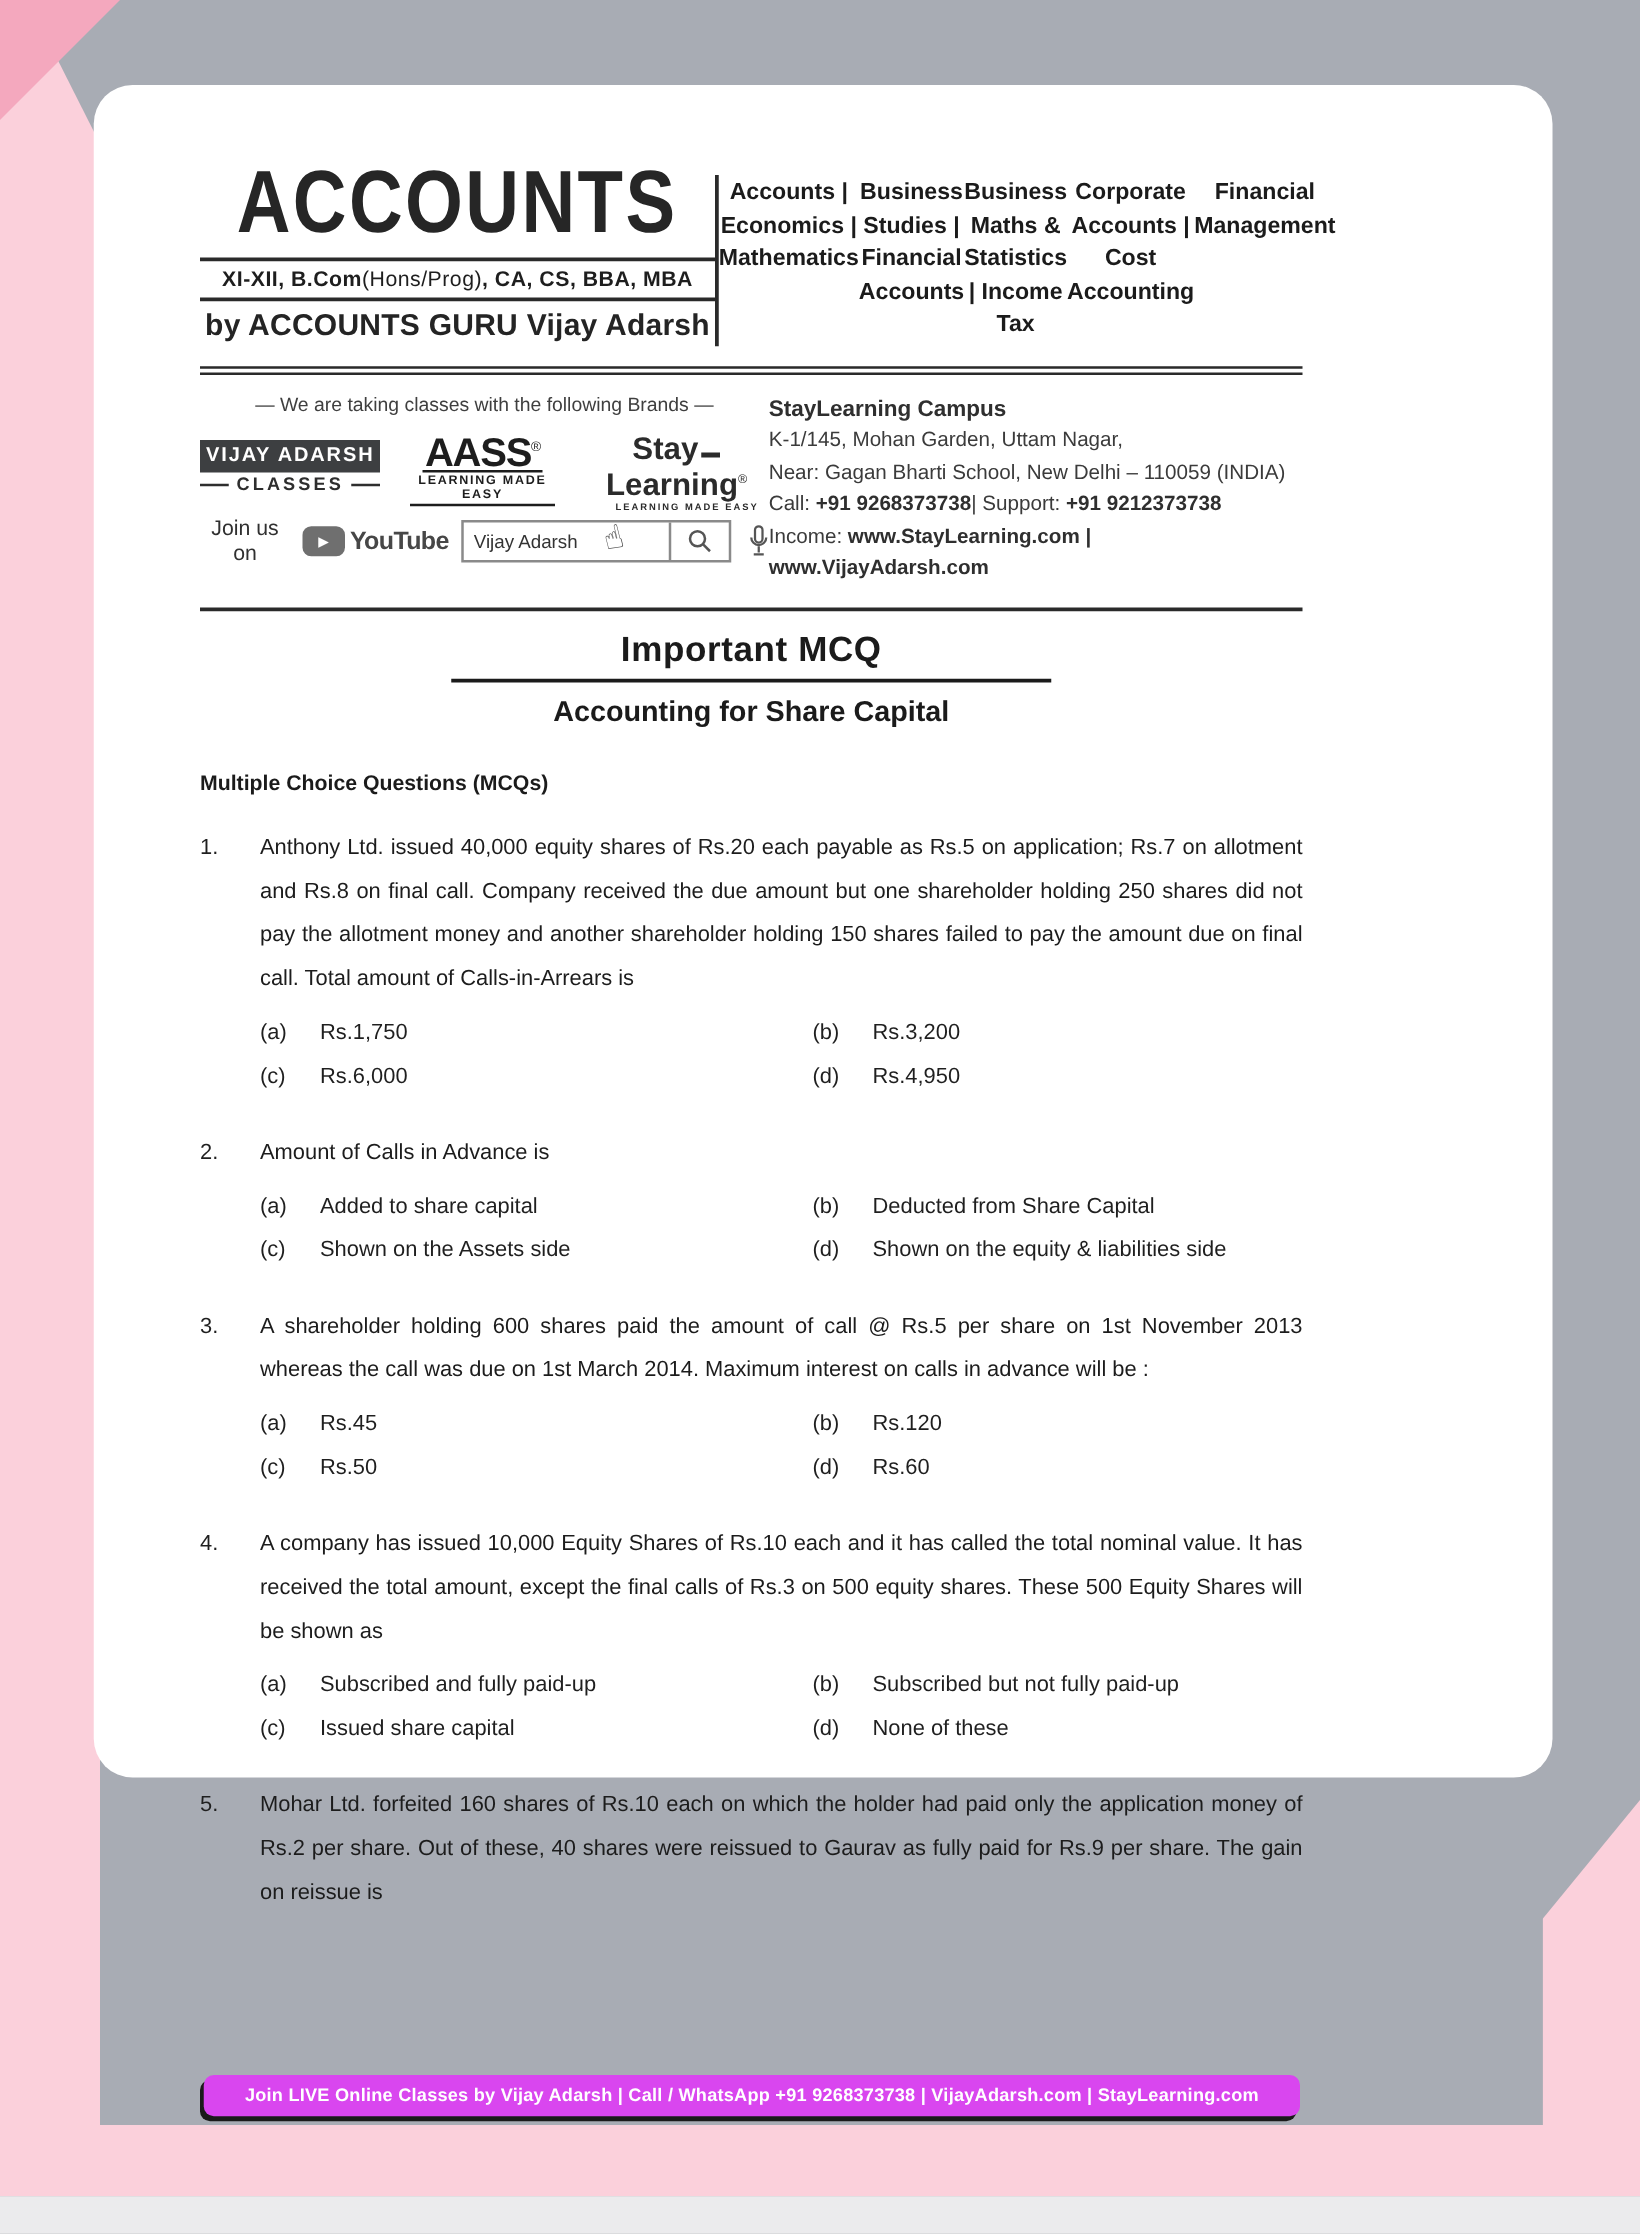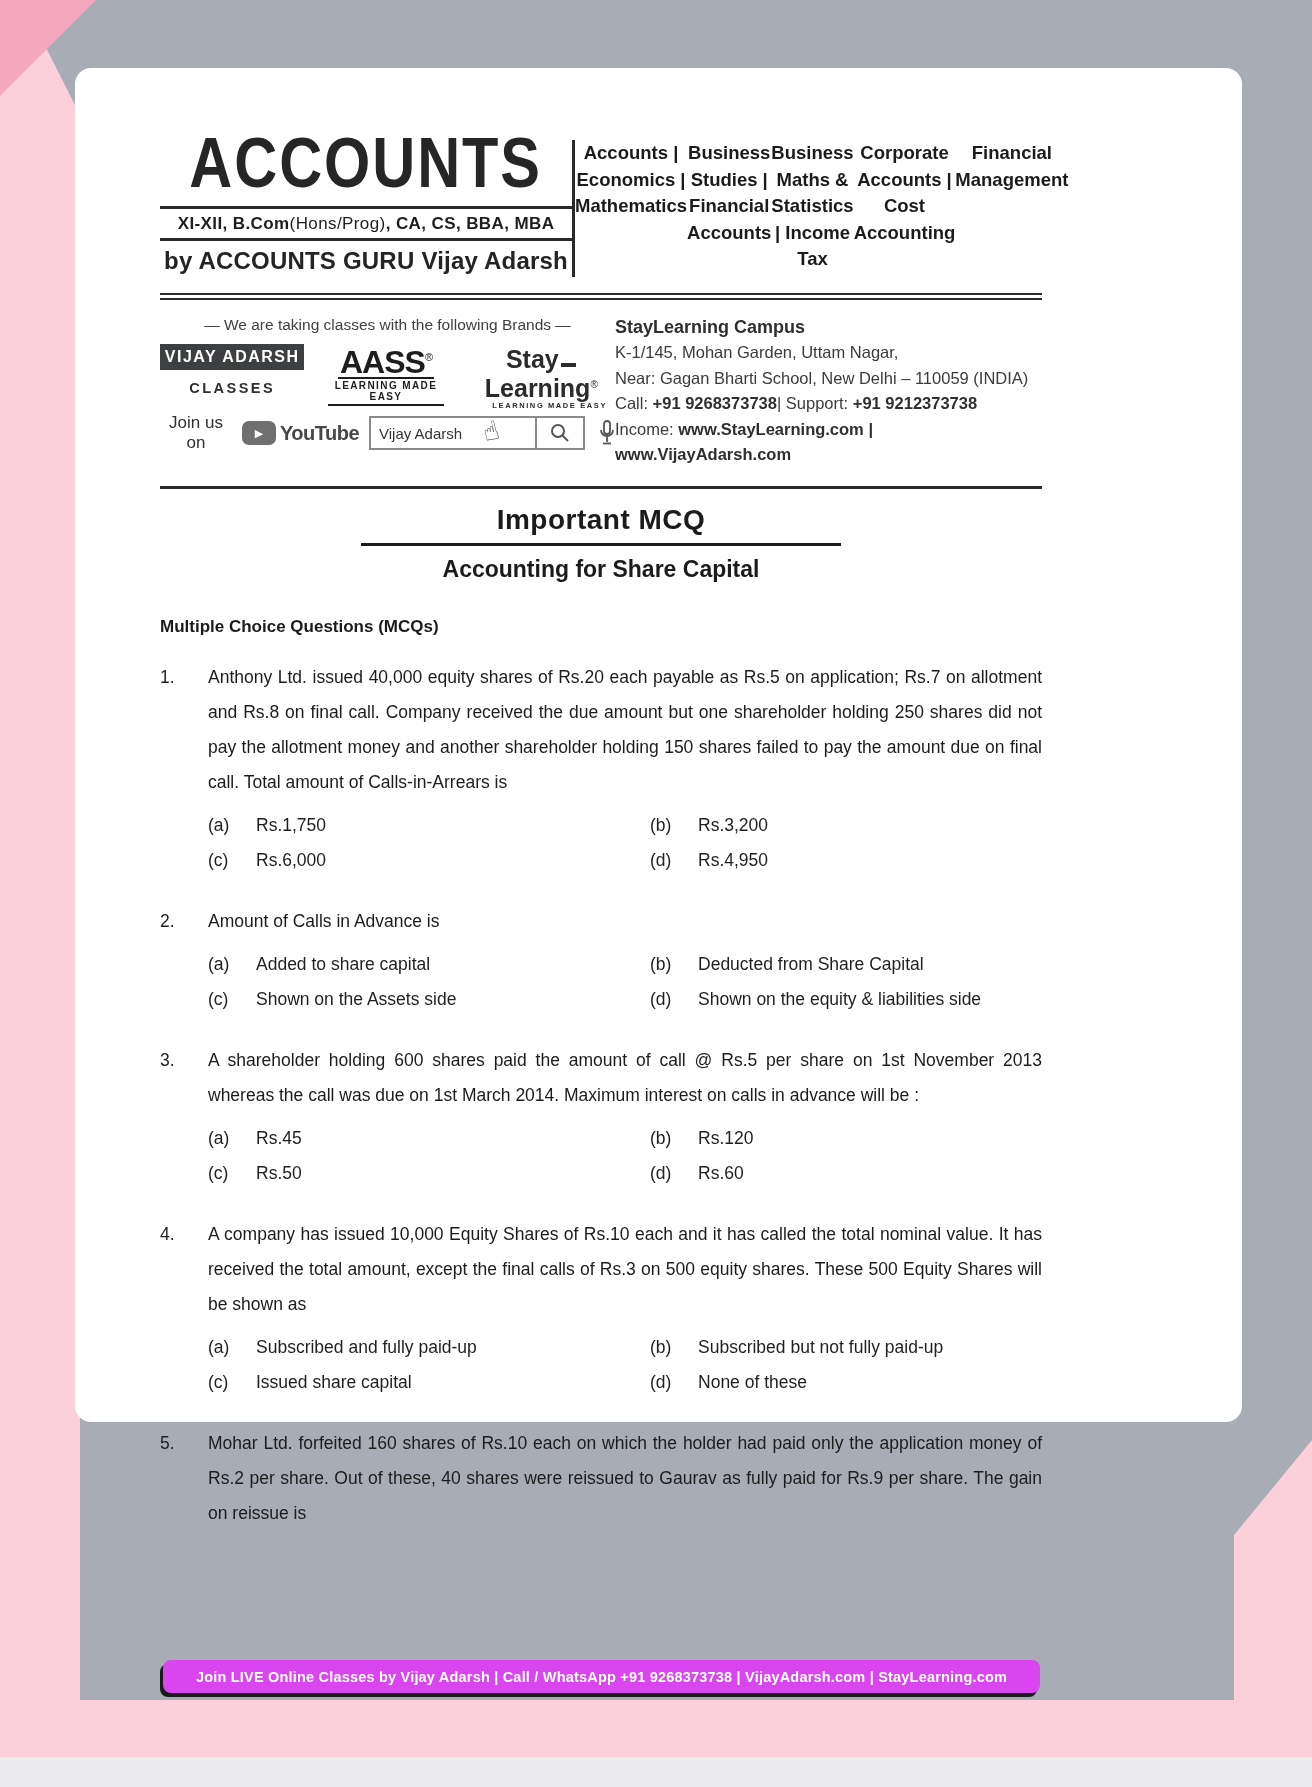--- a/index.html
+++ b/index.html
@@ -11,21 +11,21 @@
              clip-path:polygon(0 0,22px 0,80px 115px,80px 100%,0 100%);}
   .pink-corner{position:absolute;left:0;top:0;width:96px;height:96px;background:#f4a8be;
                clip-path:polygon(0 0,100% 0,0 100%);}
   .pink-right{position:absolute;right:0;top:1440px;width:78px;height:317px;background:#fbd0db;
               clip-path:polygon(0 30%,100% 0,100% 100%,0 100%);}
   .pink-bottom{position:absolute;left:0;top:1700px;width:1312px;height:57px;background:#fbd0db;}
   .bottom-strip{position:absolute;left:0;top:1757px;width:1312px;height:30px;background:#ebebed;}
 
   
   .card{position:absolute;left:75px;top:68px;width:1167px;height:1354px;background:#ffffff;
-        border-radius:16px;box-sizing:border-box;padding:60px 200px 0 85px;}
+        border-radius:31px;box-sizing:border-box;padding:60px 200px 0 85px;}
 
   
   .header{display:flex;margin-top:8px;}
   .header-left{width:470px;text-align:center;}
   .acc-title{font-size:62px;font-weight:700;letter-spacing:2px;color:#262626;
              display:inline-block;transform:scaleY(1.14) scaleX(0.96);transform-origin:center bottom;
              line-height:62px;margin-bottom:6px;}
   .hrule{border-top:3px solid #2a2a2a;width:412px;margin:2px auto;}
   .courses-line{font-size:17px;line-height:25px;color:#1e1e1e;letter-spacing:0.4px;white-space:nowrap;}
   .courses-line .b{font-weight:800;}
@@ -42,21 +42,21 @@
 
   
   .subheader{display:flex;margin-top:14px;}
   .sub-left{width:455px;text-align:center;}
   .brand-tagline{font-size:15.5px;color:#3f3f3f;line-height:22px;}
   .logo-row{display:flex;align-items:center;justify-content:center;gap:24px;margin-top:12px;height:52px;}
   .va-logo{display:flex;flex-direction:column;width:180px;}
   .va-box{background:#3d3f41;color:#fff;font-weight:800;font-size:16px;letter-spacing:1.5px;
           padding:4px 0;text-align:center;}
   .va-classes{display:flex;align-items:center;gap:6px;font-weight:800;font-size:14.5px;
-              letter-spacing:2.5px;color:#2e2e2e;margin-top:2px;flex-direction:column;}
+              letter-spacing:2.5px;color:#2e2e2e;margin-top:2px;}
   .va-line{flex:1;border-top:2px solid #2e2e2e;height:0;}
   .aass-logo{display:flex;flex-direction:column;align-items:center;}
   .aass-name{font-size:32px;font-weight:900;letter-spacing:-1px;color:#1d1d1d;line-height:30px;
              border-bottom:2px solid #1d1d1d;padding:0 2px;}
   .aass-name sup{font-size:11px;font-weight:400;}
   .aass-tag{font-size:10px;font-weight:700;letter-spacing:1.4px;color:#1d1d1d;
             border-bottom:2px solid #1d1d1d;padding:1px 2px 2px;}
   .stay-logo{position:relative;font-size:25px;font-weight:800;color:#2b2b2b;letter-spacing:0;}
   .stay-underscore{display:inline-block;width:15px;height:4px;background:#2b2b2b;margin:0 1px 1px 2px;}
   .stay-logo sup{font-size:10px;font-weight:400;}

